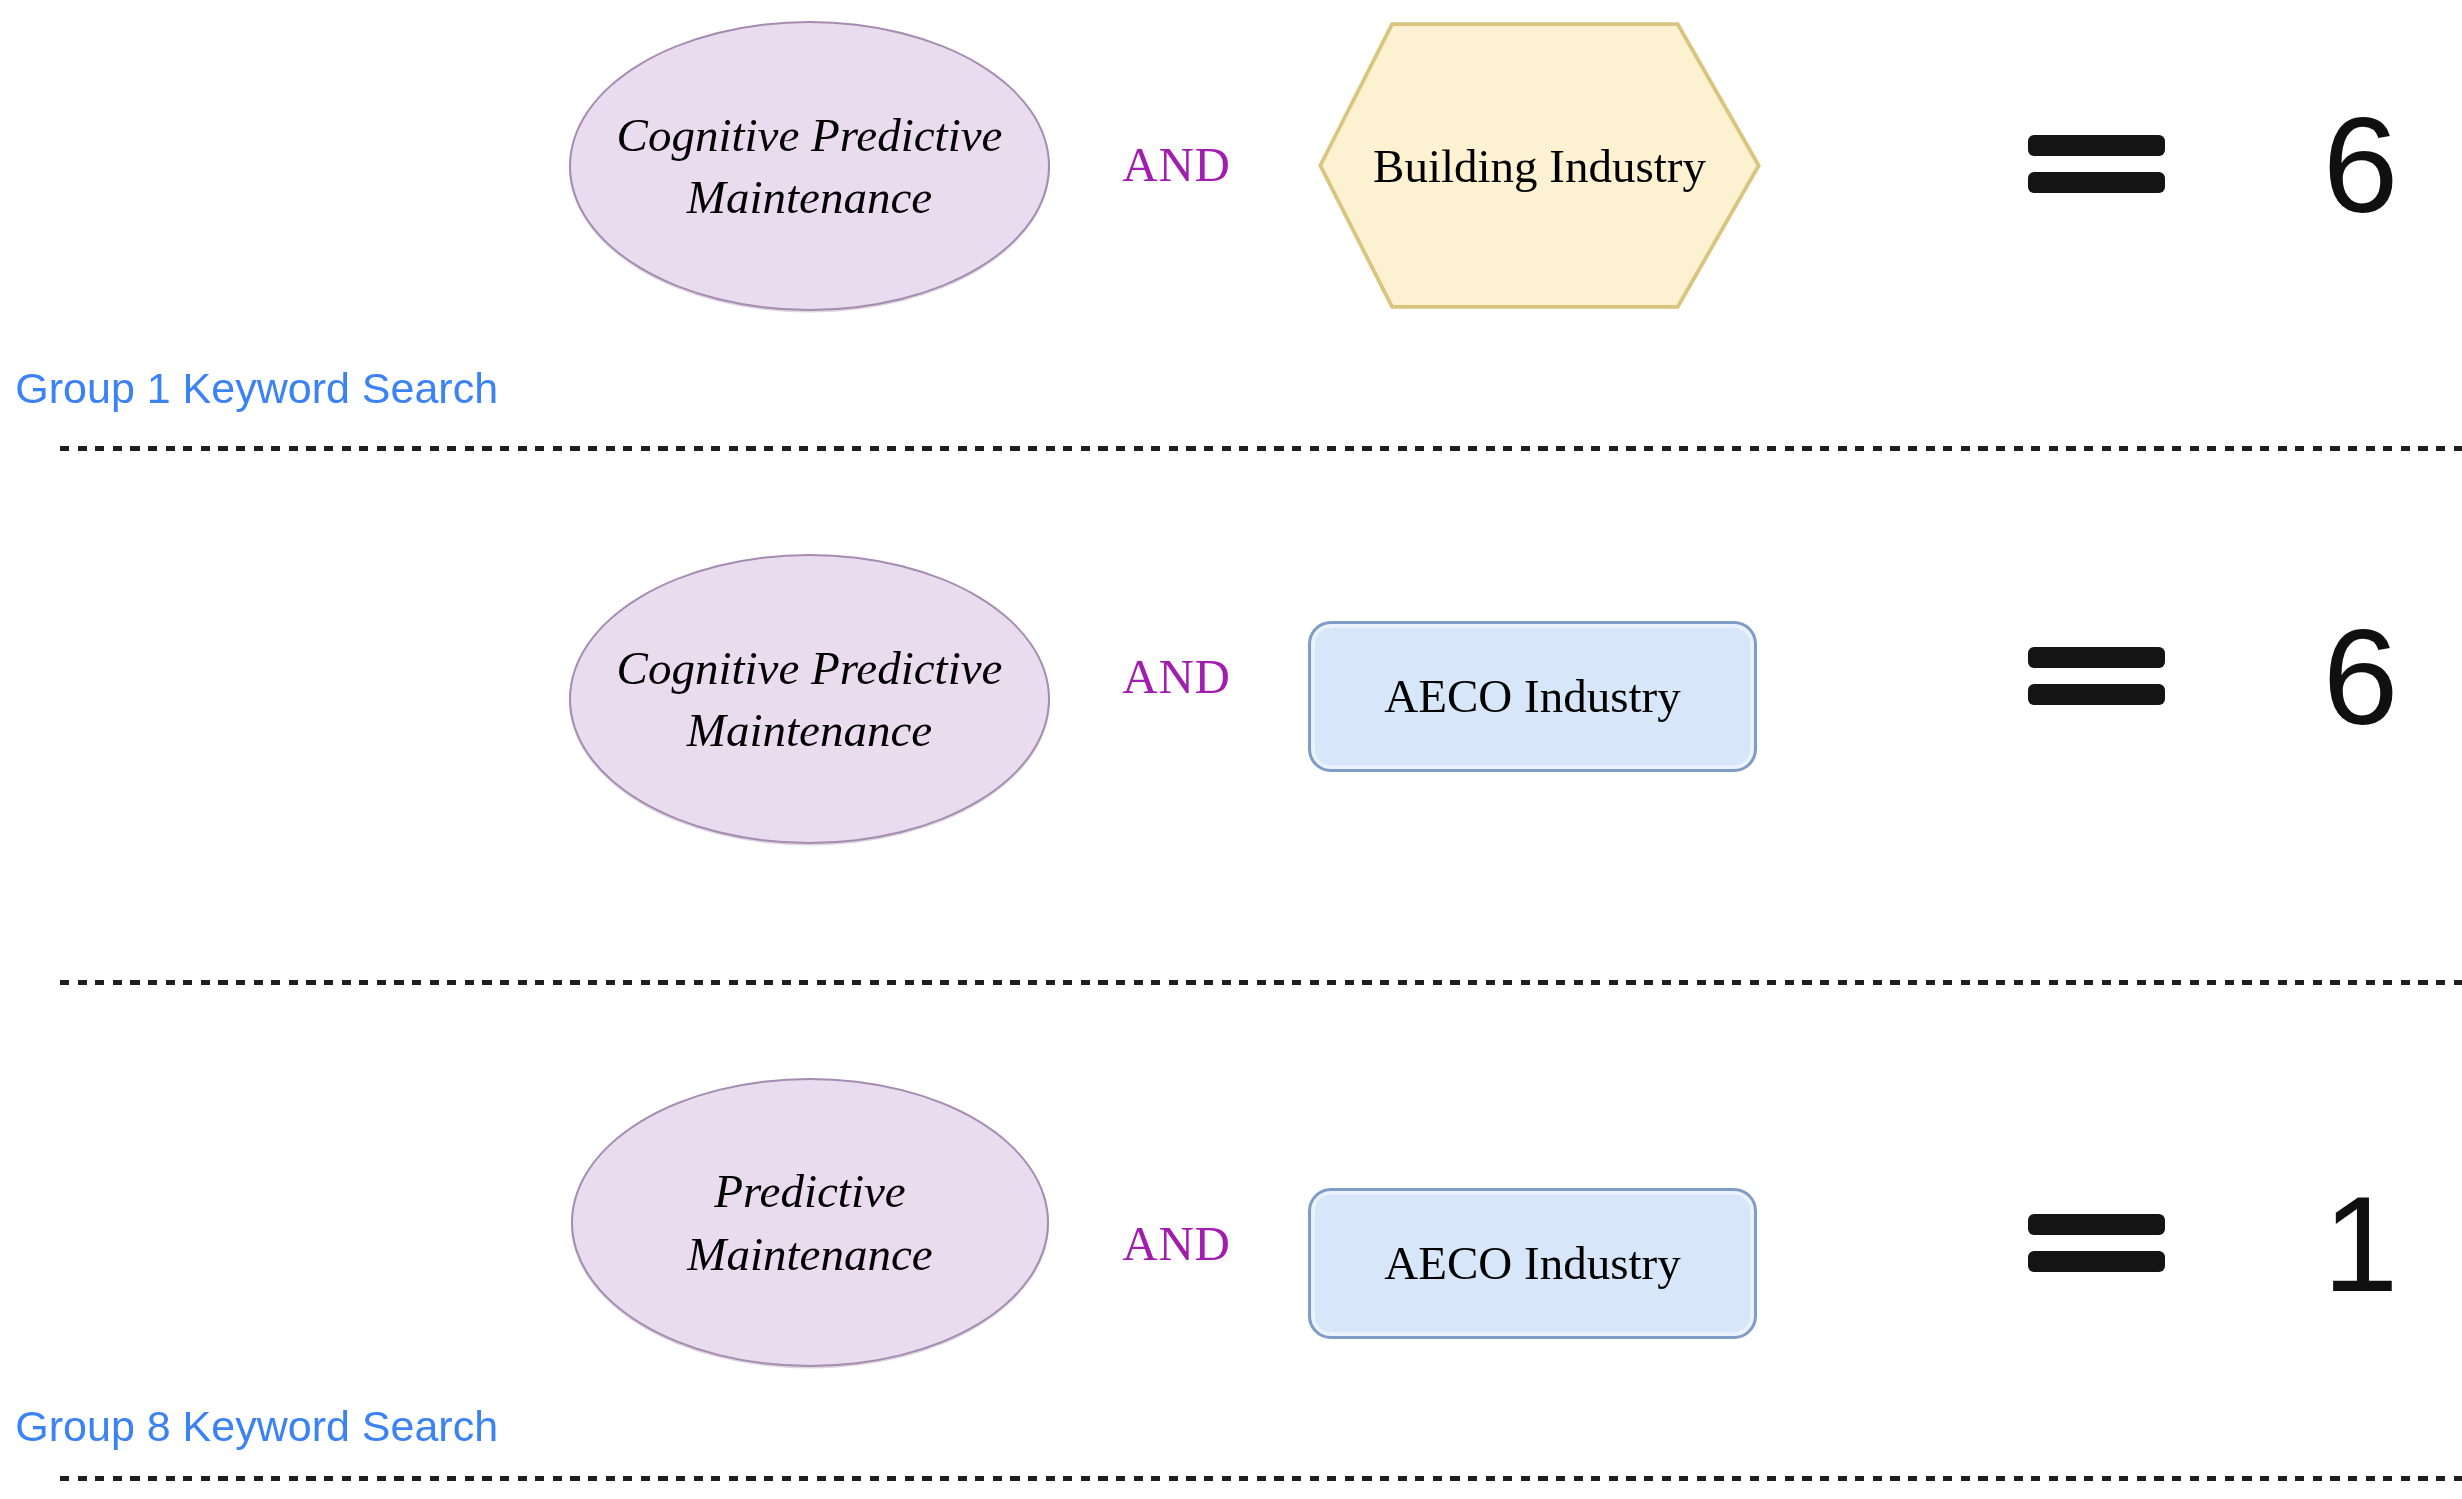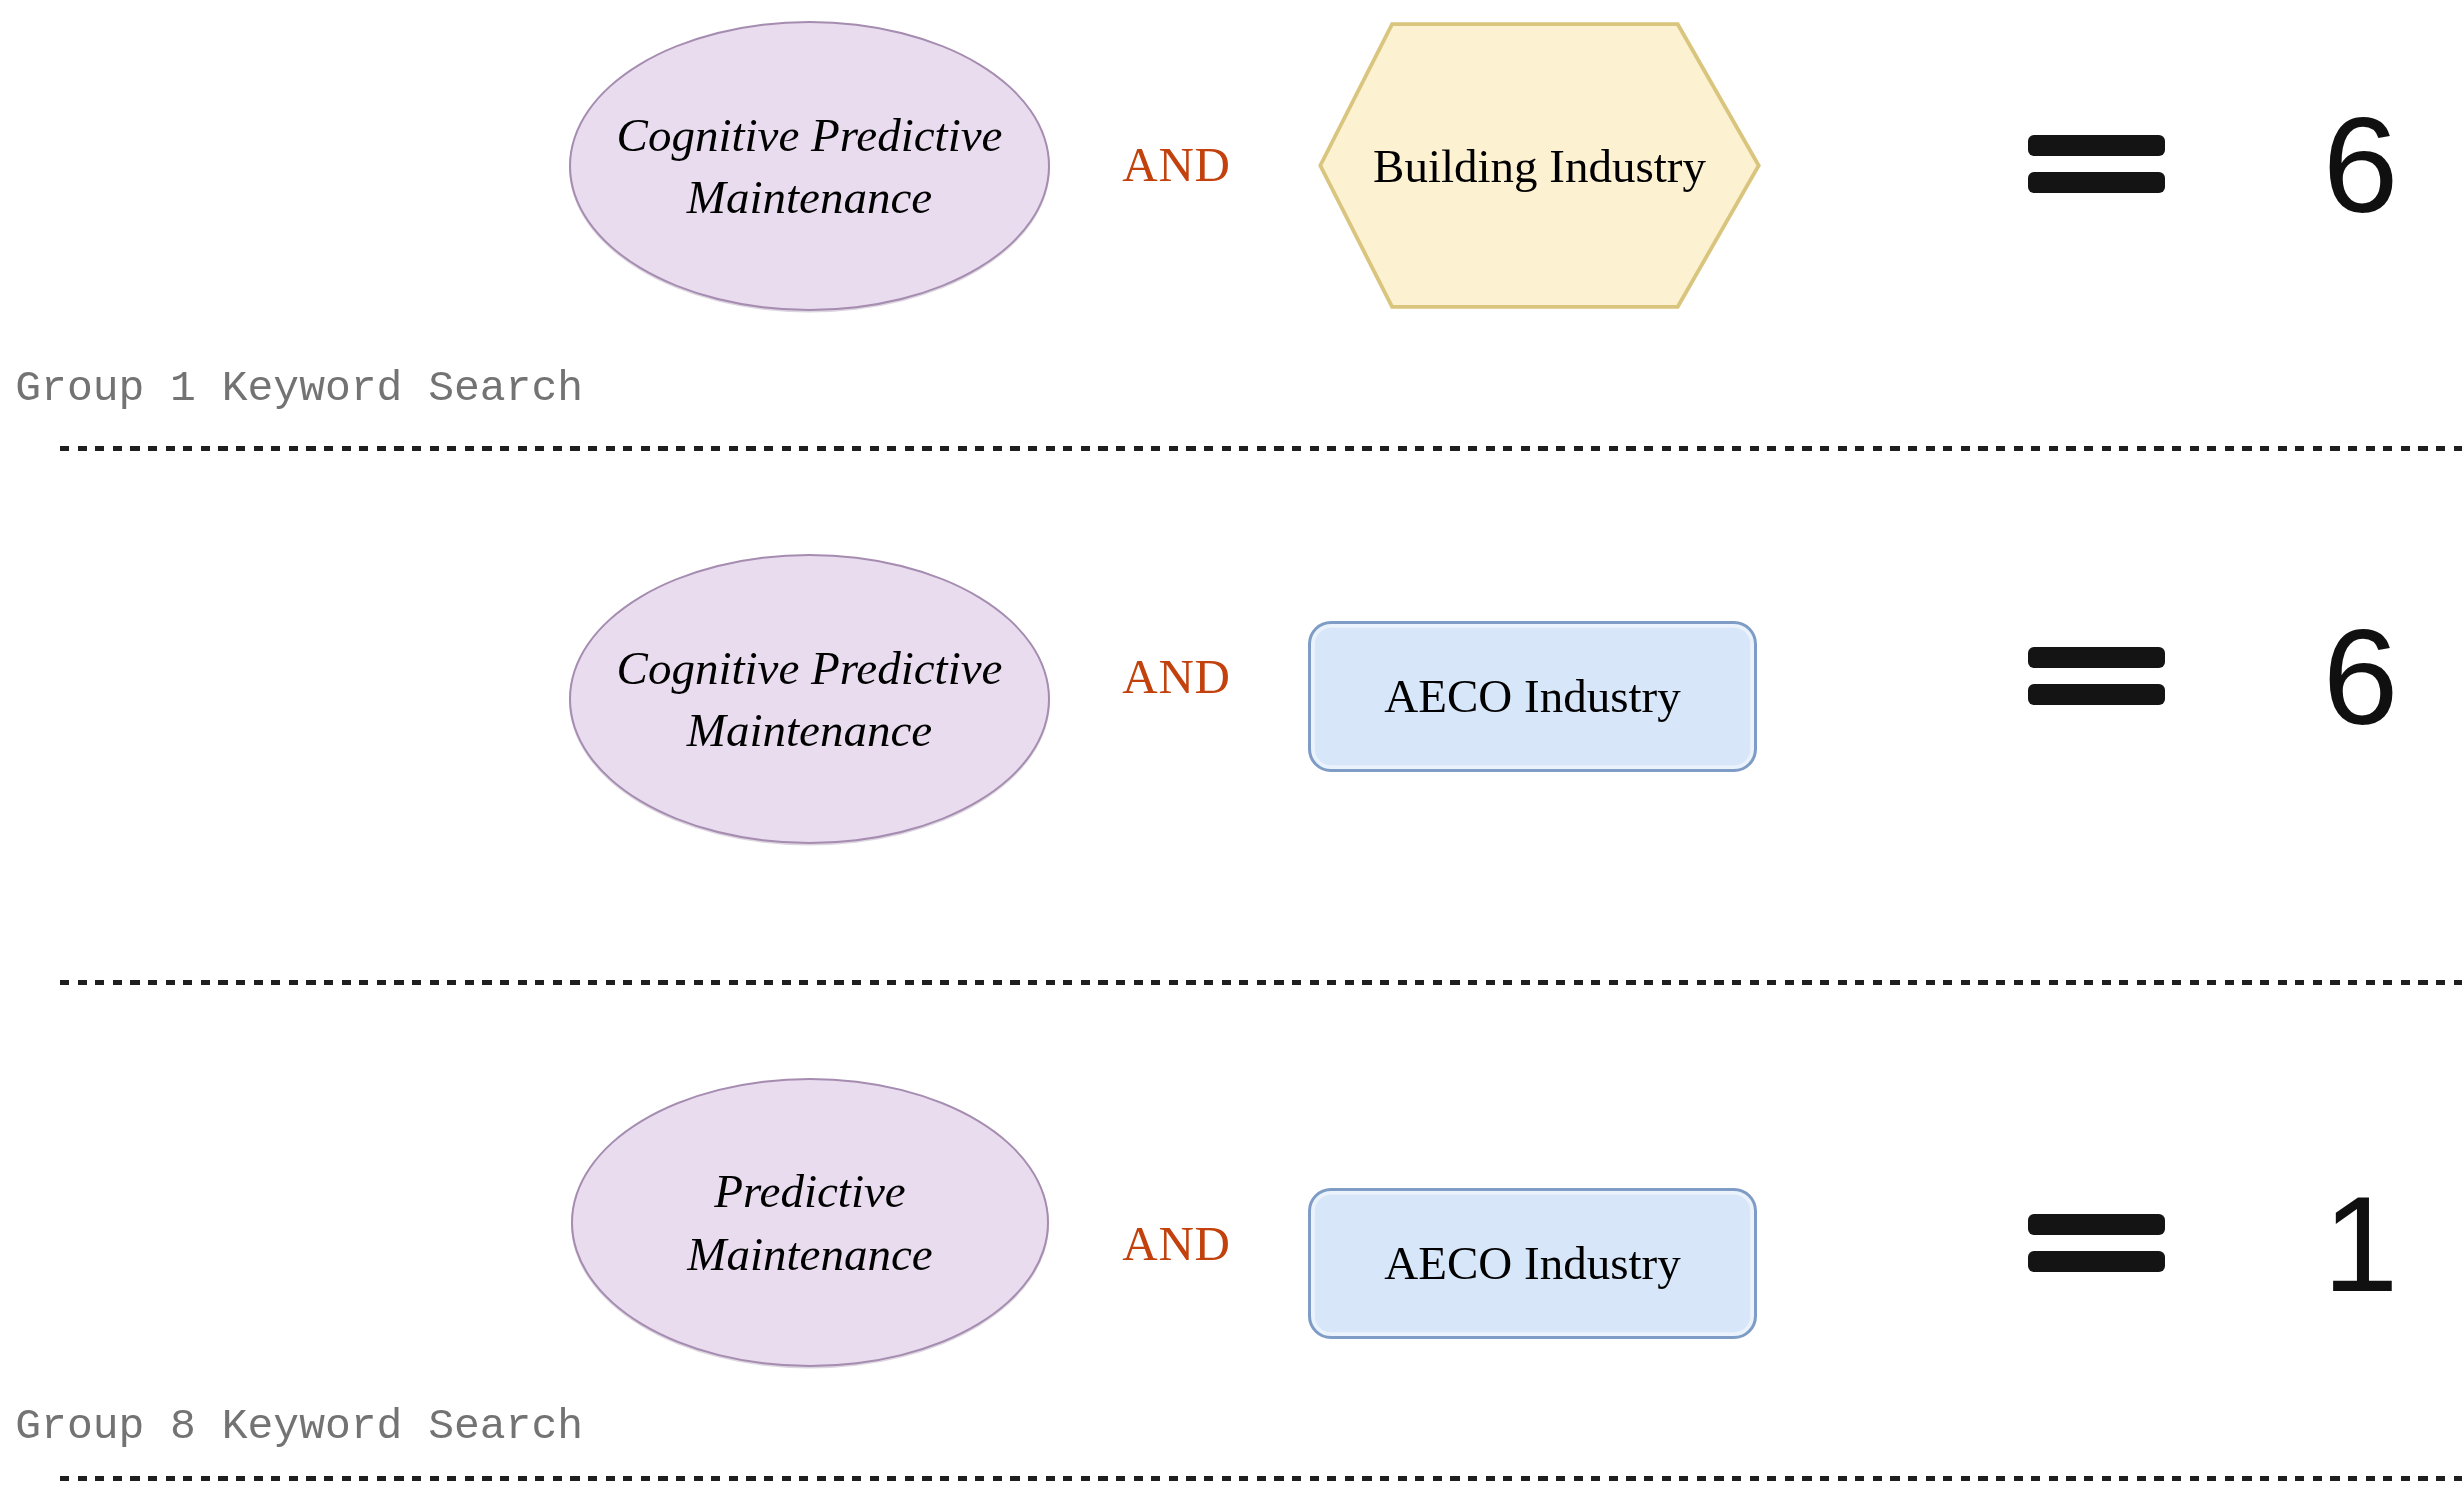--- a/index.html
+++ b/index.html
@@ -50,43 +50,43 @@
     box-sizing: border-box;
     box-shadow: inset 0 0 0 3.8px #EAF2FC;
     display: flex; align-items: center; justify-content: center;
   }
 
   .and-text {
     display: flex; align-items: center; justify-content: center;
     font-family: "Liberation Serif", serif;
     font-size: 49px;
     letter-spacing: 0.8px;
-    color: #c2410c;
+    color: #a21caf;
   }
 
   .equals { width: 137px; height: 58px; }
   .equals .bar {
     position: absolute; left: 0; width: 137px; height: 20.6px;
     background: #141414; border-radius: 6.1px;
   }
   .equals .bar.top { top: 0; }
   .equals .bar.bottom { bottom: 0; }
 
   .result-num {
     display: flex; align-items: center; justify-content: center;
     font-family: "Liberation Sans", sans-serif;
     font-weight: 300;
     font-size: 136px;
     color: #101010;
   }
 
   .group-label {
-    font-family: Liberation Mono, monospace;
+    font-family: Liberation Sans, sans-serif;
     font-size: 43px;
-    color: #737373;
+    color: #3b82f6;
     white-space: nowrap;
   }
 
   .dashline {
     height: 5.3px;
     background: repeating-linear-gradient(to right, #1f1f1f 0 9.2px, transparent 9.2px 17.6px);
   }
 </style>
 </head>
 <body>

